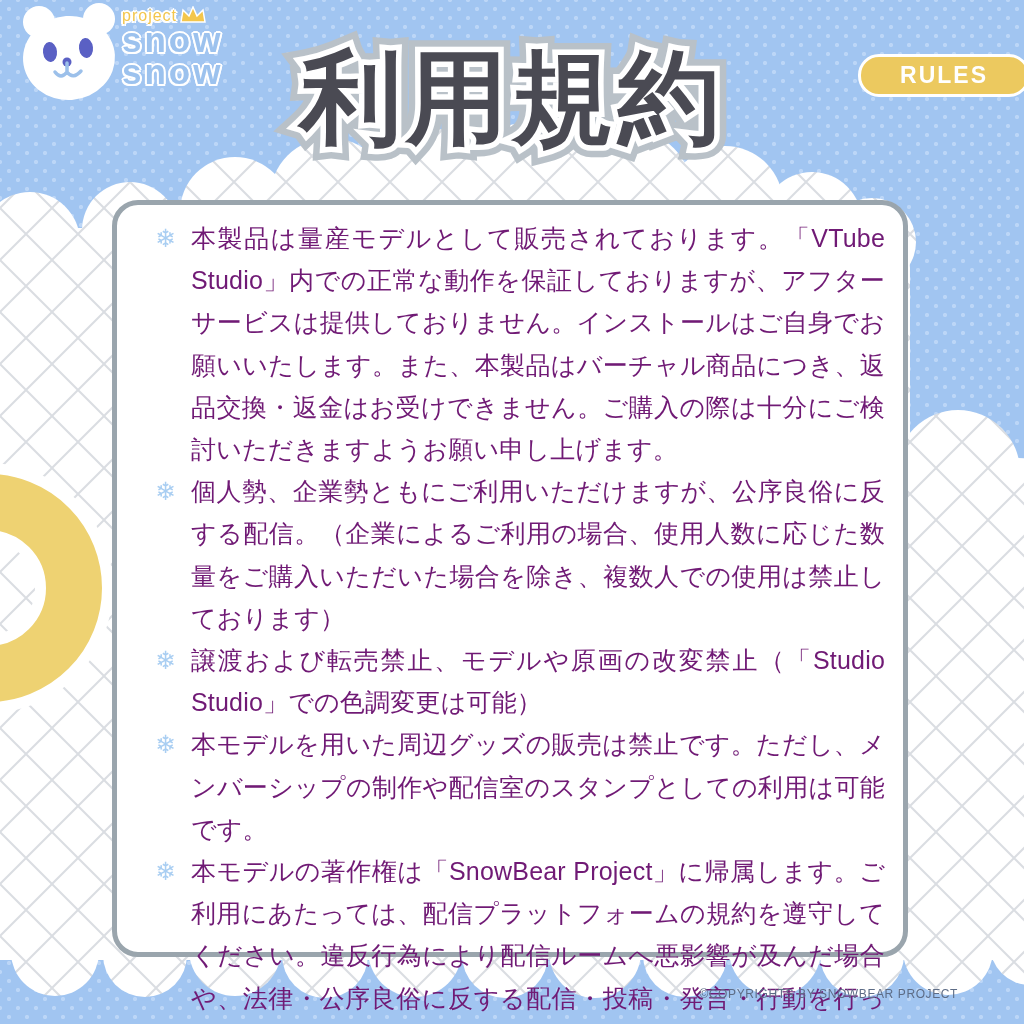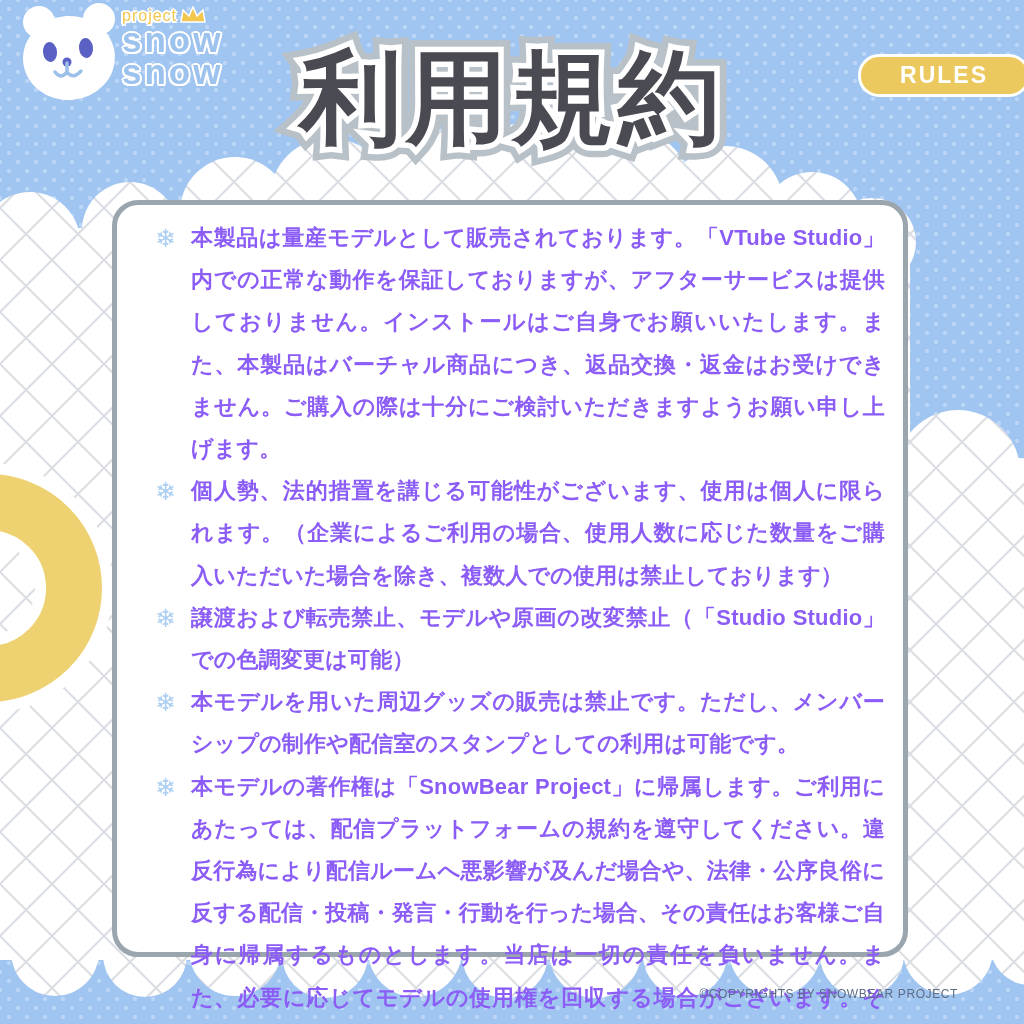--- a/index.html
+++ b/index.html
@@ -57,21 +57,21 @@
     position:absolute;left:112px;top:200px;width:796px;height:757px;z-index:4;
     background:#ffffff;border:5px solid #9aa5ad;border-radius:26px;
     box-sizing:border-box;padding:12px 18px 0 38px;
   }
   .rule-row{display:flex;align-items:flex-start;}
   .rule-icon{
     flex:0 0 36px;width:36px;text-align:left;
     color:#a9cef2;font-size:25px;line-height:42.2px;
   }
   .rule-text{
-    flex:1;color:#8b5cf6;font-size:22px;font-weight:bold;
+    flex:1;color:#701a75;font-size:25px;font-weight:normal;
     line-height:42.2px;text-align:justify;letter-spacing:0.2px;
   }
 
   
   .copyright{
     position:absolute;right:66px;top:987px;z-index:6;
     color:#5d6c86;font-size:12px;letter-spacing:.6px;
   }
 </style>
 </head>
@@ -153,21 +153,21 @@
 
   <div class="card">
 
     <div class="rule-row">
       <span class="rule-icon">❄</span>
       <span class="rule-text">本製品は量産モデルとして販売されております。「VTube Studio」内での正常な動作を保証しておりますが、アフターサービスは提供しておりません。インストールはご自身でお願いいたします。また、本製品はバーチャル商品につき、返品交換・返金はお受けできません。ご購入の際は十分にご検討いただきますようお願い申し上げます。</span>
     </div>
 
     <div class="rule-row">
       <span class="rule-icon">❄</span>
-      <span class="rule-text">個人勢、法的措置を講じる可能性がございます、使用は個人に限られます。（企業によるご利用の場合、使用人数に応じた数量をご購入いただいた場合を除き、複数人での使用は禁止しております）</span>
+      <span class="rule-text">個人勢、企業勢ともにご利用いただけますが、公序良俗に反する配信。（企業によるご利用の場合、使用人数に応じた数量をご購入いただいた場合を除き、複数人での使用は禁止しております）</span>
     </div>
 
     <div class="rule-row">
       <span class="rule-icon">❄</span>
       <span class="rule-text">譲渡および転売禁止、モデルや原画の改変禁止（「Studio Studio」での色調変更は可能）</span>
     </div>
 
     <div class="rule-row">
       <span class="rule-icon">❄</span>
       <span class="rule-text">本モデルを用いた周辺グッズの販売は禁止です。ただし、メンバーシップの制作や配信室のスタンプとしての利用は可能です。</span>

